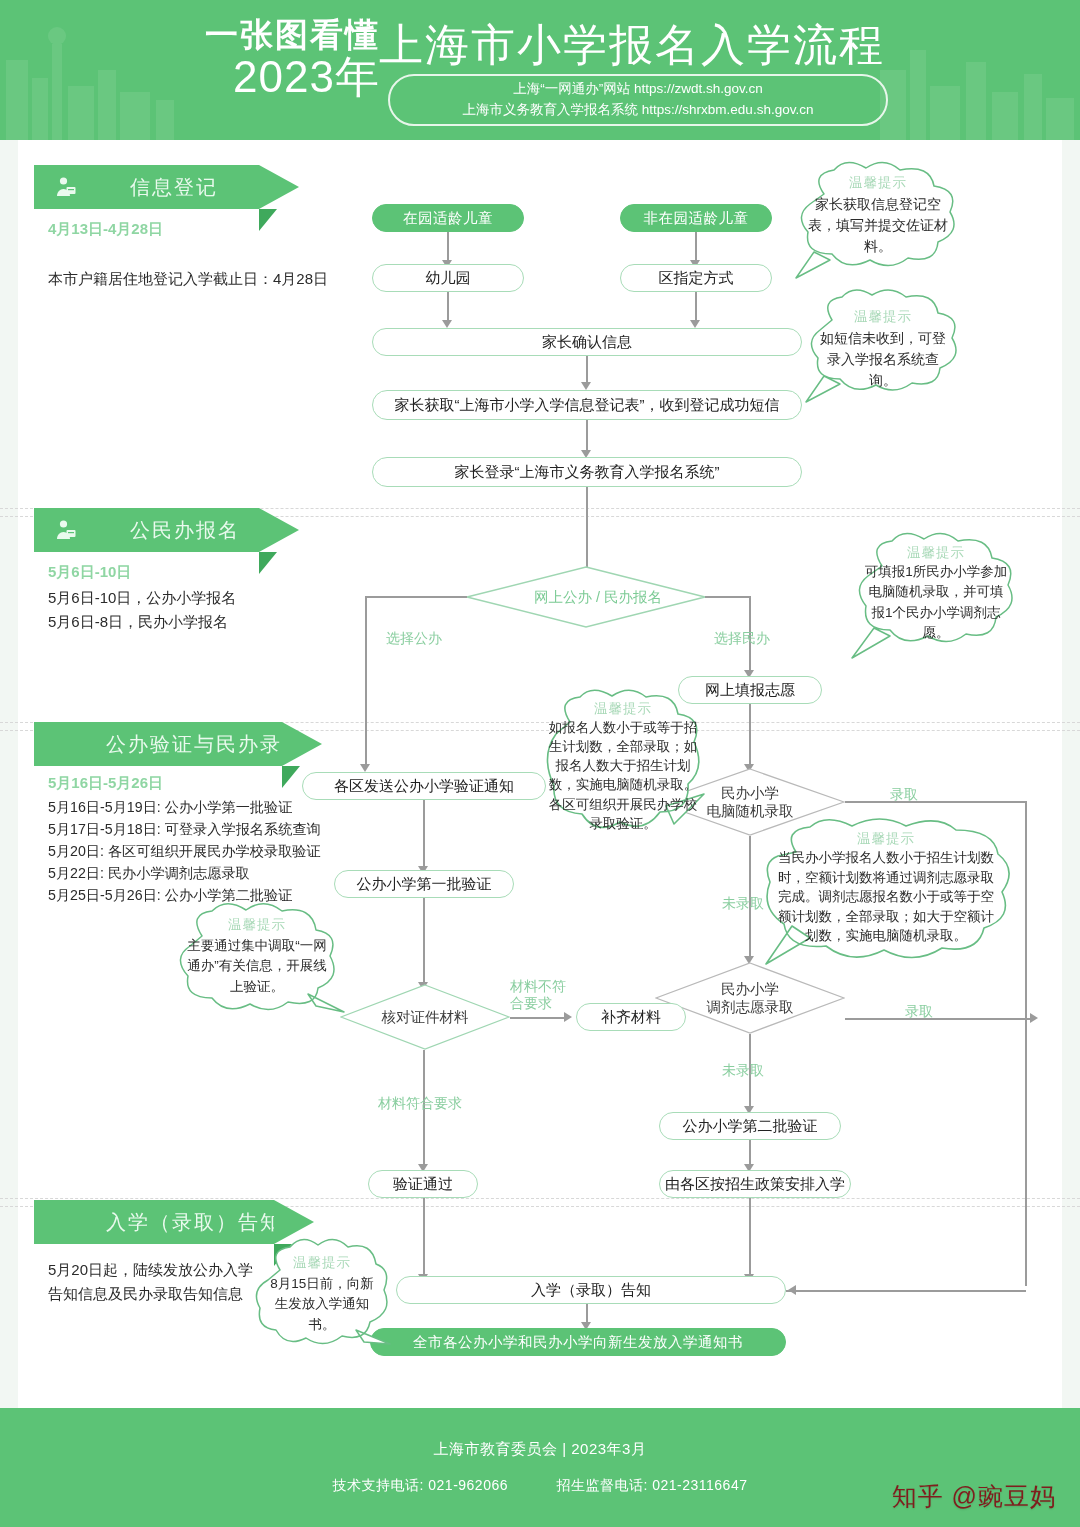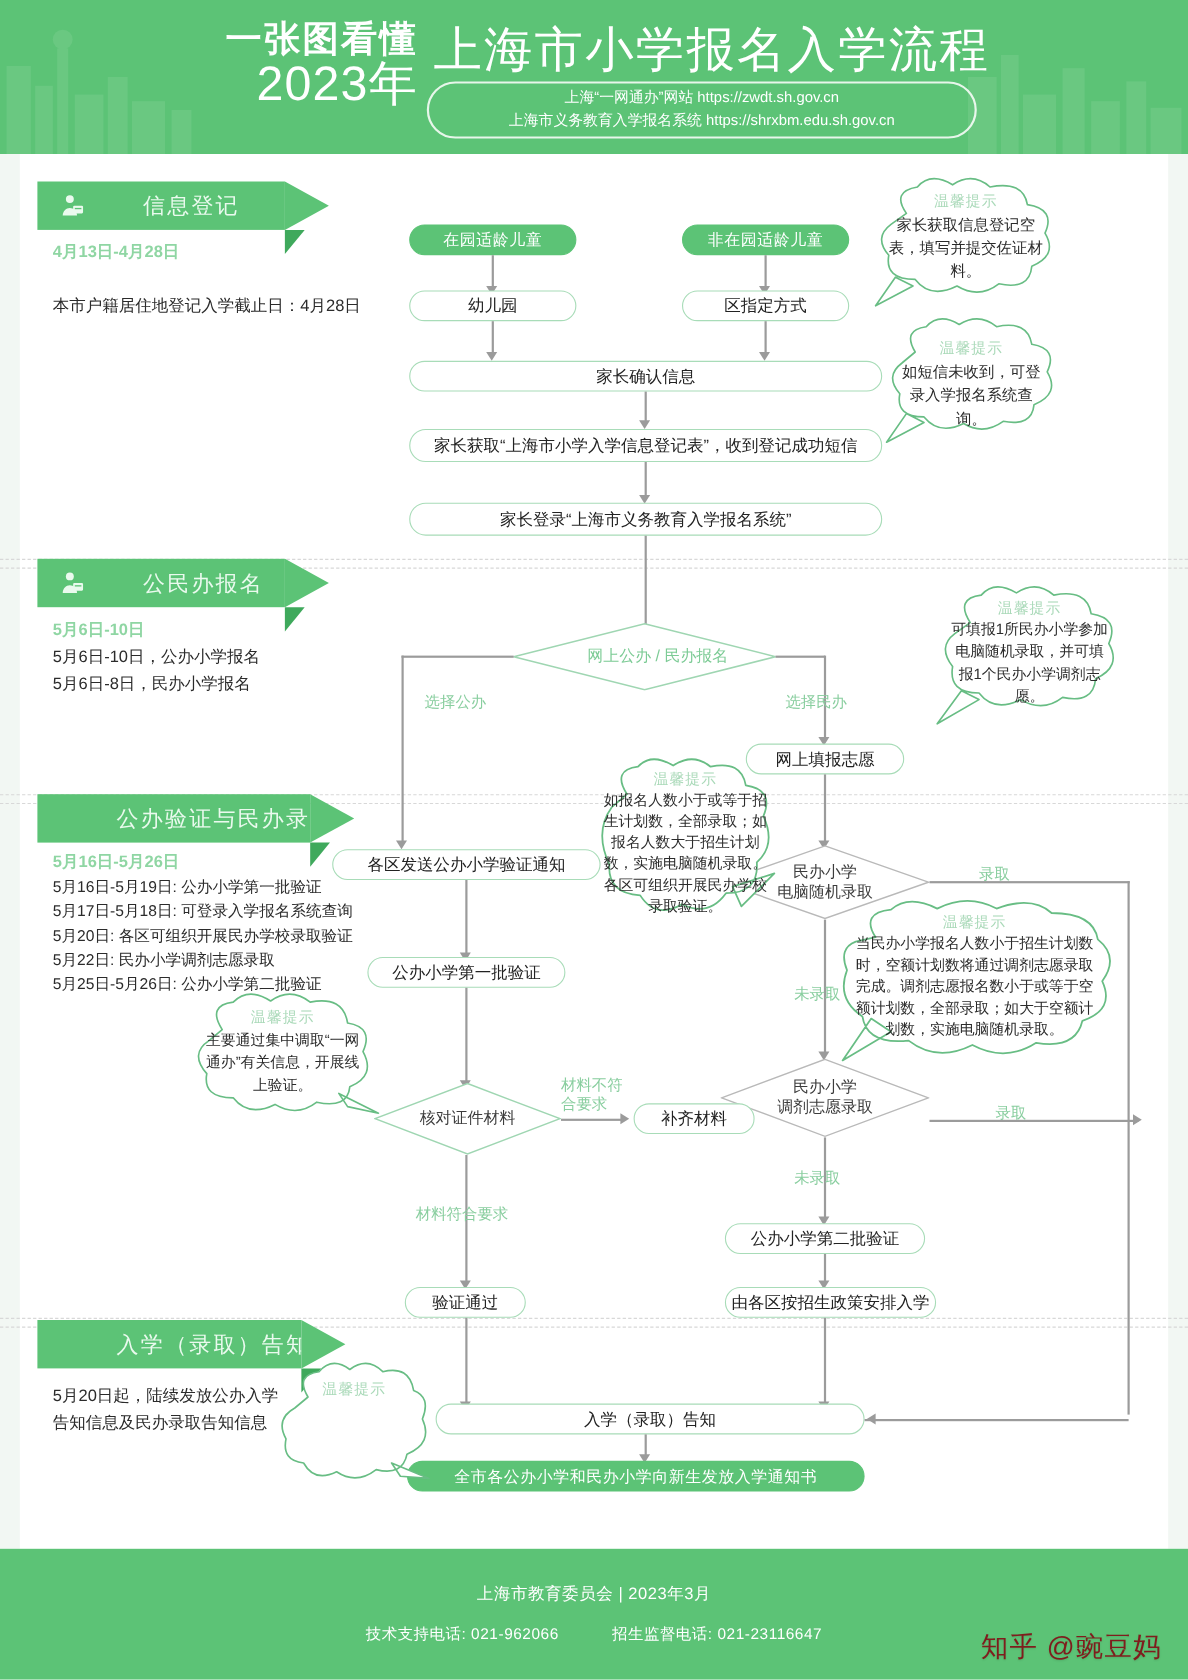--- a/index.html
+++ b/index.html
@@ -20,21 +20,21 @@
   }
   .skyline { position:absolute; bottom:0; left:0; width:1080px; height:140px; opacity:.28; }
   .hdr-inner { position:absolute; left:0; top:0; width:1080px; height:140px; }
   .hdr-lead {
     position:absolute; left:180px; top:18px; width:200px;
     color:#fff; text-align:right; line-height:1;
   }
   .hdr-lead .l1 { font-size:33px; letter-spacing:2px; font-weight:bold; }
   .hdr-lead .l2 { font-size:44px; letter-spacing:1px; font-weight:300; margin-top:4px;}
   .hdr-title {
-    position:absolute; left:394px; top:16px;
+    position:absolute; left:379px; top:16px;
     font-size:44px; color:#fff; letter-spacing:2px; font-weight:300;
     white-space:nowrap;
   }
   .hdr-urlbox {
     position:absolute; left:388px; top:74px; width:500px; height:52px;
     border:2px solid rgba(255,255,255,.85); border-radius:26px;
     display:flex; flex-direction:column; justify-content:center; align-items:center;
   }
   .hdr-urlbox div { font-size:13.5px; color:#fff; line-height:1.55; white-space:nowrap;}
 
@@ -421,20 +421,21 @@
     </svg>
     <div class="ctitle" style="top:14px;">温馨提示</div>
     <div class="cbody" style="top:34px; font-size:13.5px;">主要通过集中调取“一网通办”有关信息，开展线上验证。</div>
   </div>
 
   <div class="cloud" style="left:252px; top:1238px; width:140px; height:120px;">
     <svg width="140" height="120" viewBox="0 0 140 120">
       <path d="M28 32 Q16 12 38 9 Q50 -5 66 7 Q82 -5 96 9 Q120 3 124 26 Q140 32 132 52 Q142 74 118 84 Q114 104 90 98 Q72 112 54 100 Q34 110 24 92 Q4 90 8 70 Q-2 52 16 42 Z M104 92 L138 106 L112 104 Z" fill="#fff" stroke="#68bd84" stroke-width="1.5" stroke-linejoin="round"></path>
     </svg>
     <div class="ctitle" style="top:16px;">温馨提示</div>
+    <div class="cbody" style="top:36px; font-size:13.5px;">8月15日前，向新生发放入学通知书。</div>
   </div>
 
   <div class="footer">
     <div class="f1">上海市教育委员会  |  2023年3月</div>
     <div class="f2">
       <span>技术支持电话: 021-962066</span>
       <span>招生监督电话: 021-23116647</span>
     </div>
     <div class="watermark">知乎 @豌豆妈</div>
   </div>

